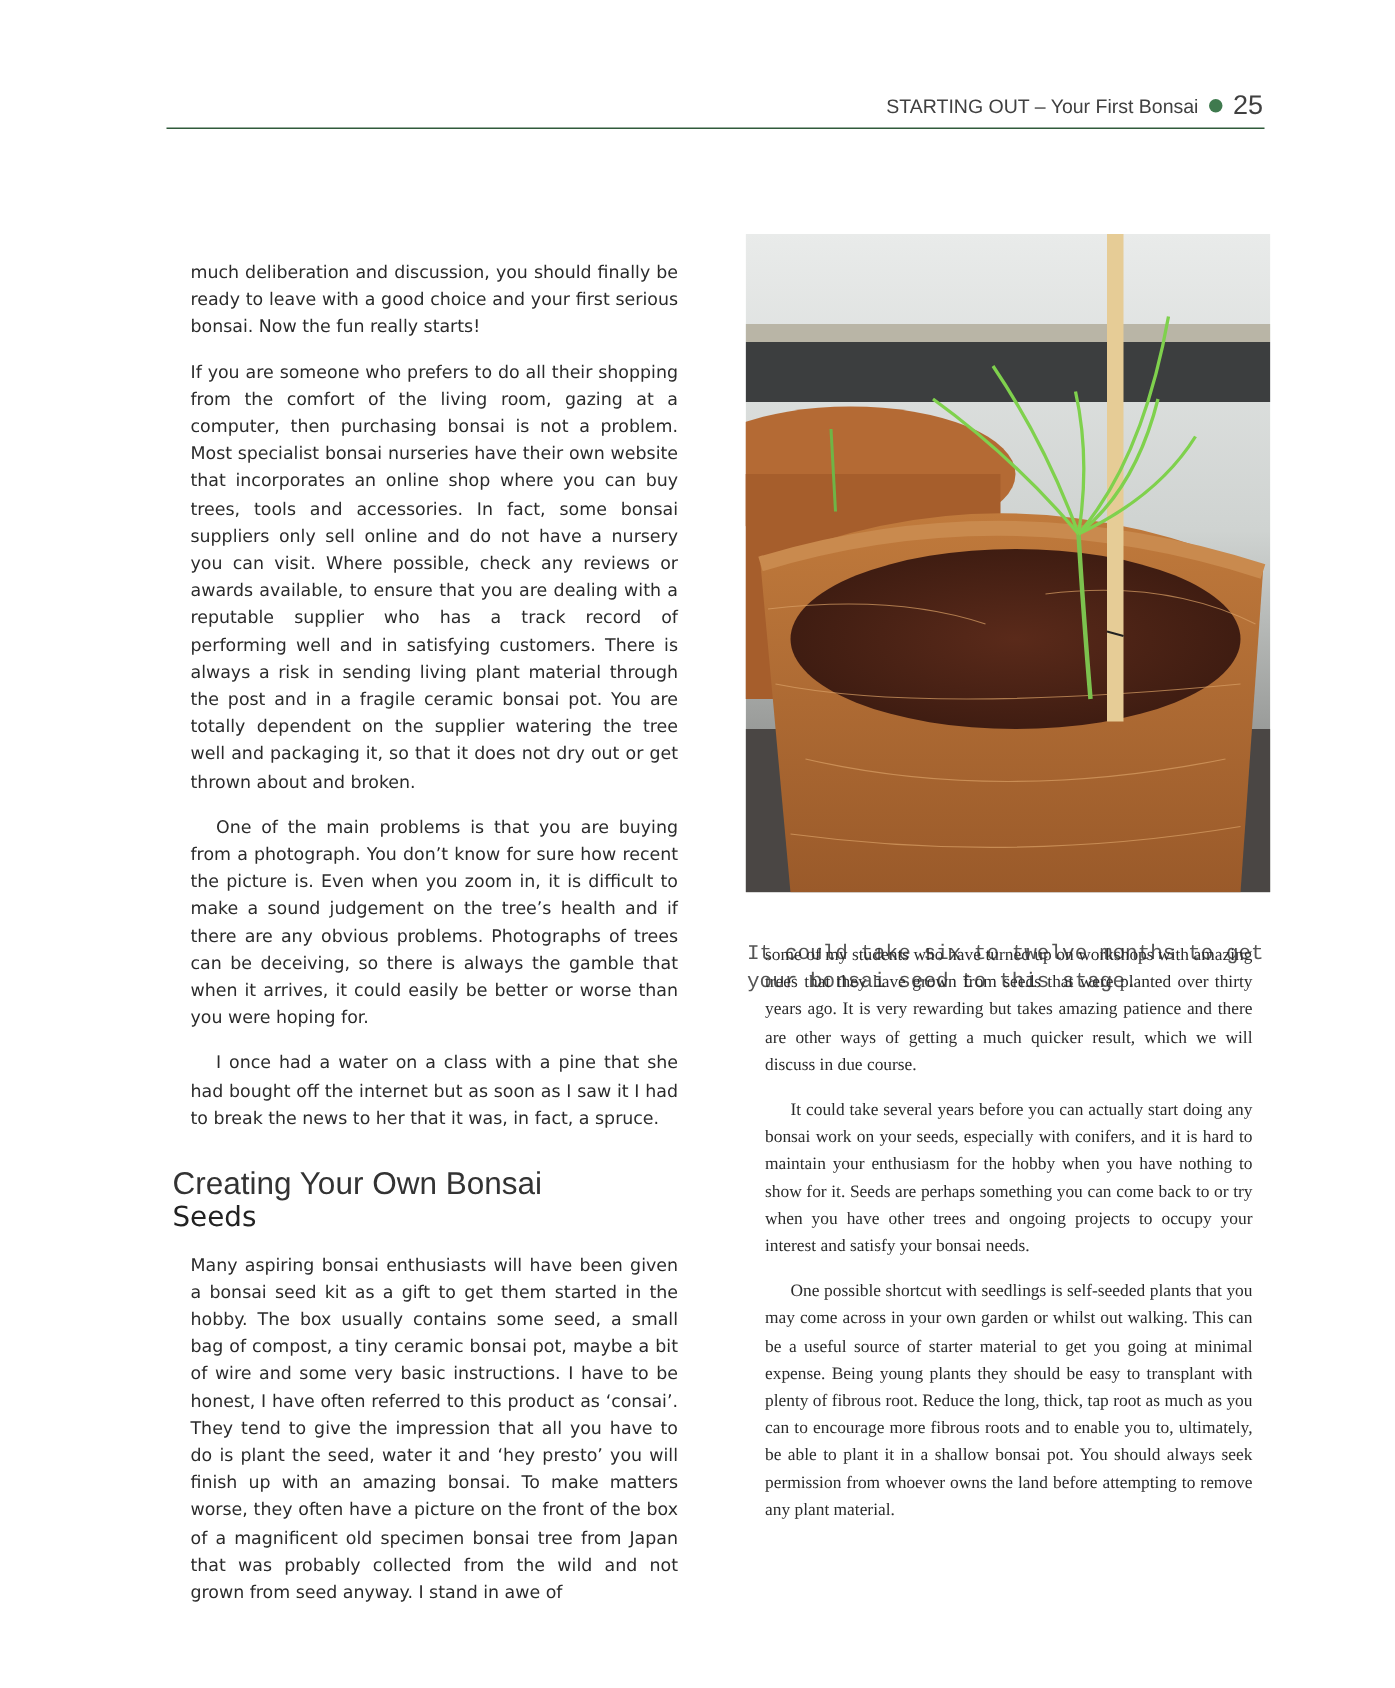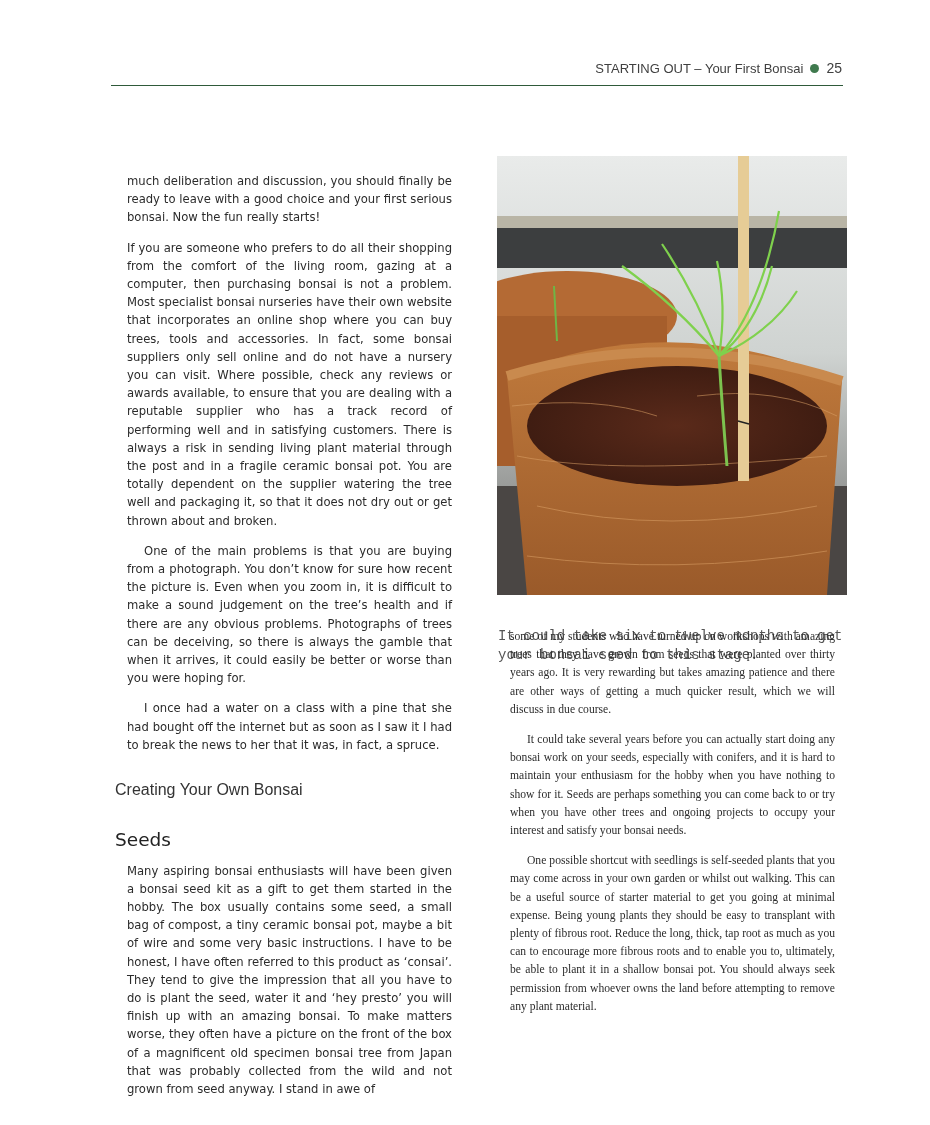--- a/index.html
+++ b/index.html
@@ -1,30 +1,30 @@
 <!DOCTYPE html>
 <html><head>
 <meta charset="utf-8">
 <style>
   html, body { margin:0; padding:0; background:#ffffff; }
   body { width:930px; height:1125px; position:relative; overflow:hidden;
          font-family:"DejaVu Sans", sans-serif; color:#2b2b2b; }
   .running-head { position:absolute; top:60px; right:88px; font-family:"Liberation Sans", sans-serif;
                   font-size:13px; color:#404040; display:flex; align-items:center; gap:7px; }
   .running-head .dot { width:9px; height:9px; border-radius:50%; background:#3f7a4e; display:inline-block; }
-  .running-head .pnum { font-size:14px; }
+  .running-head .pnum { font-size:18px; }
   .rule { position:absolute; top:85px; left:111px; width:732px; height:1px; background:#2f5a3a; }
   .col { position:absolute; width:349px; font-size:11.6px; line-height:18.2px; text-align:justify; letter-spacing:0; }
   .col p { margin:12px; }
   .col p.ind { text-indent:17px; }
   .left { left:115px; top:160px; }
   .right { left:498px; top:616px;font-family:Liberation Serif, serif; }
   h2.h-sub { font-family:"DejaVu Sans", sans-serif; font-weight:normal; font-size:18.5px; color:#222;
              margin:22px 0 10px 0; letter-spacing:0; }
-  h1.h-main { font-family:"Liberation Sans", sans-serif; font-weight:normal; font-size:16px; color:#333;
+  h1.h-main { font-family:"Liberation Sans", sans-serif; font-weight:normal; font-size:21px; color:#333;
               margin:27px 0 0 0; }
   .photo { position:absolute; left:497px; top:156px; width:350px; height:439px; overflow:hidden; }
   .caption { position:absolute; left:498px; top:627px; width:345px; font-family:Liberation Mono, monospace;
              font-size:14px; line-height:18.5px; color:#555; }
 </style>
 </head>
 <body>
 
 <div class="running-head">
   <span>STARTING OUT – Your First Bonsai</span>
@@ -32,21 +32,21 @@
   <span class="pnum">25</span>
 </div>
 <div class="rule"></div>
 
 <div class="col left">
   <p>much deliberation and discussion, you should finally be ready to leave with a good choice and your first serious bonsai. Now the fun really starts!</p>
   <p>If you are someone who prefers to do all their shopping from the comfort of the living room, gazing at a computer, then purchasing bonsai is not a problem. Most specialist bonsai nurseries have their own website that incorporates an online shop where you can buy trees, tools and acces­sories. In fact, some bonsai suppliers only sell online and do not have a nursery you can visit. Where possible, check any reviews or awards available, to ensure that you are dealing with a reputable supplier who has a track record of performing well and in satisfying customers. There is always a risk in sending living plant material through the post and in a fragile ceramic bonsai pot. You are totally dependent on the supplier watering the tree well and packaging it, so that it does not dry out or get thrown about and broken.</p>
   <p class="ind">One of the main problems is that you are buying from a photograph. You don’t know for sure how recent the pic­ture is. Even when you zoom in, it is difficult to make a sound judgement on the tree’s health and if there are any obvious problems. Photographs of trees can be deceiving, so there is always the gamble that when it arrives, it could easily be better or worse than you were hoping for.</p>
   <p class="ind">I once had a water on a class with a pine that she had bought off the internet but as soon as I saw it I had to break the news to her that it was, in fact, a spruce.</p>
   <h1 class="h-main">Creating Your Own Bonsai</h1>
-  <h2 class="h-sub" style="margin-top:32px;">Seeds</h2>
+  <h2 class="h-sub" style="margin-top:4px;">Seeds</h2>
   <p>Many aspiring bonsai enthusiasts will have been given a bonsai seed kit as a gift to get them started in the hobby. The box usually contains some seed, a small bag of com­post, a tiny ceramic bonsai pot, maybe a bit of wire and some very basic instructions. I have to be honest, I have often referred to this product as ‘consai’. They tend to give the impression that all you have to do is plant the seed, water it and ‘hey presto’ you will finish up with an amazing bonsai. To make matters worse, they often have a picture on the front of the box of a magnificent old specimen bonsai tree from Japan that was probably collected from the wild and not grown from seed anyway. I stand in awe of</p>
 </div>
 
 <div class="photo">
   <svg width="350" height="439" viewBox="0 0 350 439">
     <defs>
       <linearGradient id="bg" x1="0" y1="0" x2="0" y2="1">
         <stop offset="0" stop-color="#e9ebea"></stop>
         <stop offset="0.45" stop-color="#cfd3d1"></stop>
         <stop offset="1" stop-color="#6e6e6c"></stop>

